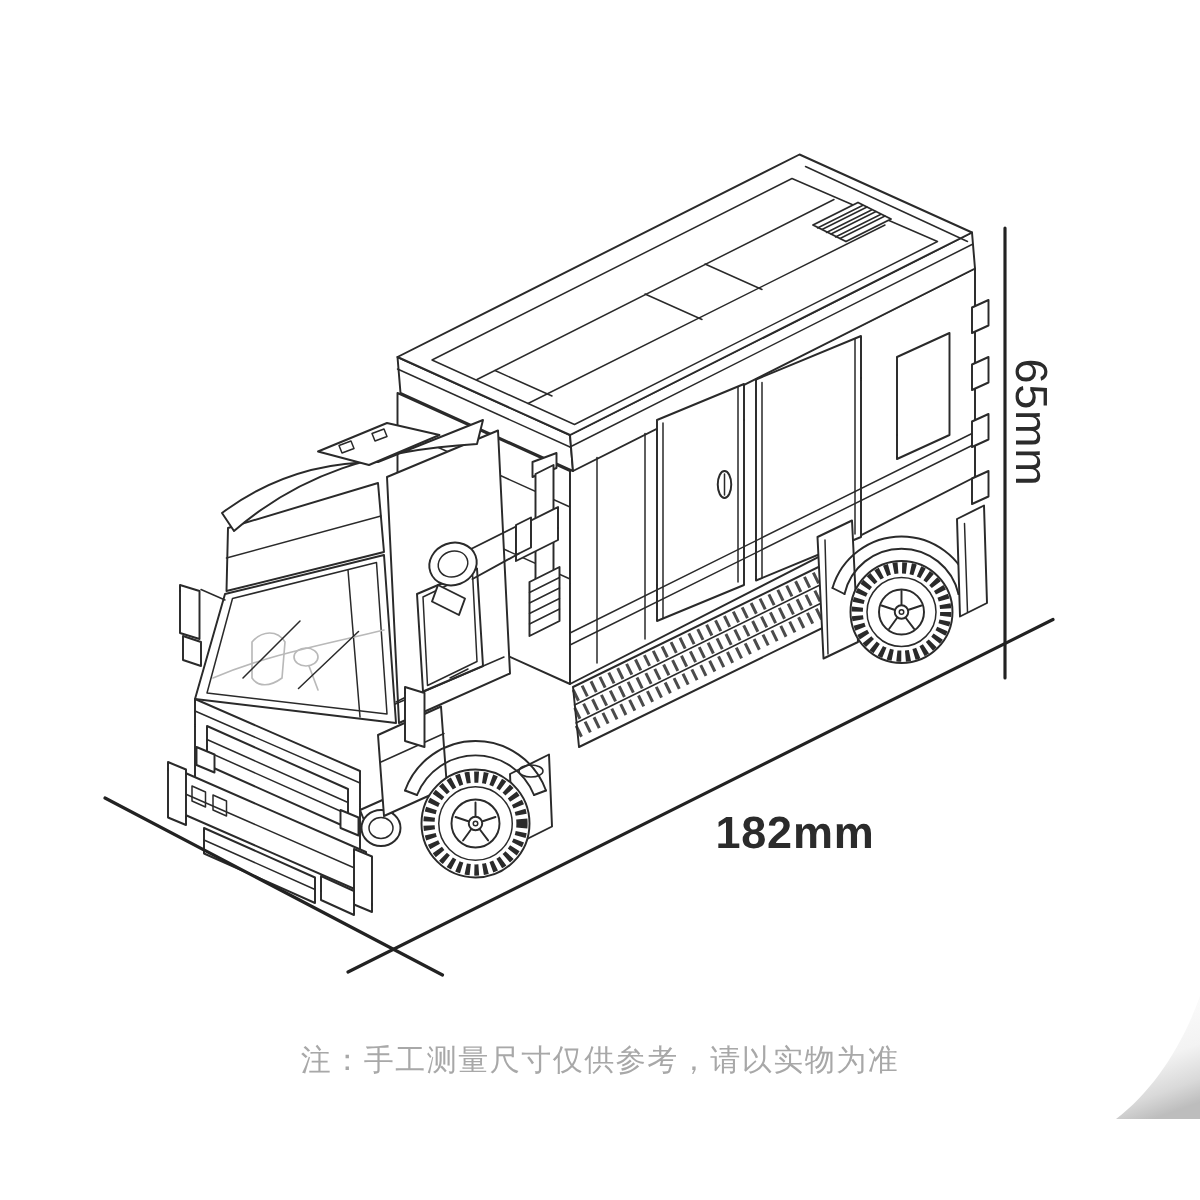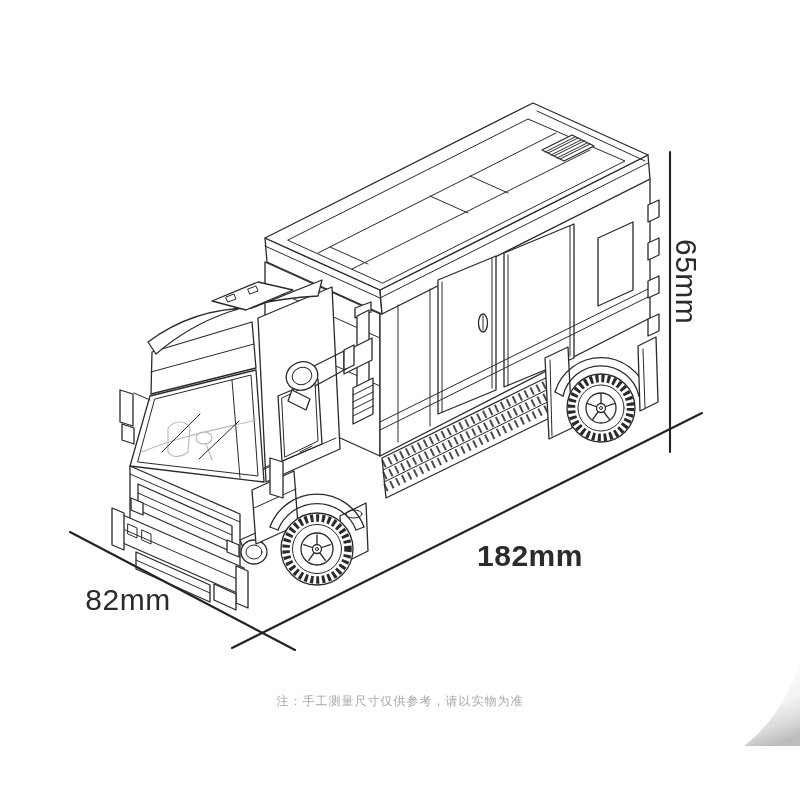--- a/index.html
+++ b/index.html
@@ -14,21 +14,21 @@
   .tread{fill:none;stroke:#2a2a2a;stroke-width:7.5;stroke-dasharray:3 2.8;}
   .vent{fill:none;stroke:#2a2a2a;stroke-width:8;stroke-dasharray:2 4.6;opacity:.85;}
   .dim{stroke:#222222;stroke-width:2.1;fill:none;stroke-linecap:round;}
   
   .dim-label{position:absolute;color:#2b2b2b;font-size:30px;letter-spacing:.5px;white-space:nowrap;}
   .dim-label.v{transform:rotate(90deg);transform-origin:0 0;}
   .dim-len{left:455px;top:539px;width:150px;text-align:center;font-weight:bold;}
   .dim-wid{left:78px;top:583px;width:100px;text-align:center;}
   .dim-hgt{left:703px;top:239px;}
   .note{position:absolute;left:0;top:693px;width:800px;text-align:center;
-        color:#a8a8a8;font-size:12px;letter-spacing:1px;}
+        color:#a8a8a8;font-size:20px;letter-spacing:1px;}
   .curl{position:absolute;right:0;top:662px;}
 </style>
 </head>
 <body>
 
 <div class="stage">
 
   <svg class="art" width="800" height="800" viewBox="0 0 800 800">
 
     <g>
@@ -205,21 +205,20 @@
 
     <g>
       <path class="dim" d="M670,152 L670,452"></path>
       <path class="dim" d="M232,648 L702,413"></path>
       <path class="dim" d="M70,532 L295,650"></path>
     </g>
   </svg>
 
   <div class="dim-label v dim-hgt">65mm</div>
   <div class="dim-label dim-len">182mm</div>
-  <div class="dim-label dim-wid">82mm</div>
 
   <div class="note">注：手工测量尺寸仅供参考，请以实物为准</div>
 
   <svg class="curl" width="56" height="86" viewBox="0 0 56 86">
     <defs>
       <linearGradient id="curlGrad" x1="0.2" y1="0" x2="0.45" y2="1">
         <stop offset="0" stop-color="#ffffff"></stop>
         <stop offset="0.55" stop-color="#f3f3f3"></stop>
         <stop offset="0.82" stop-color="#d9d9d9"></stop>
         <stop offset="1" stop-color="#bdbdbd"></stop>

